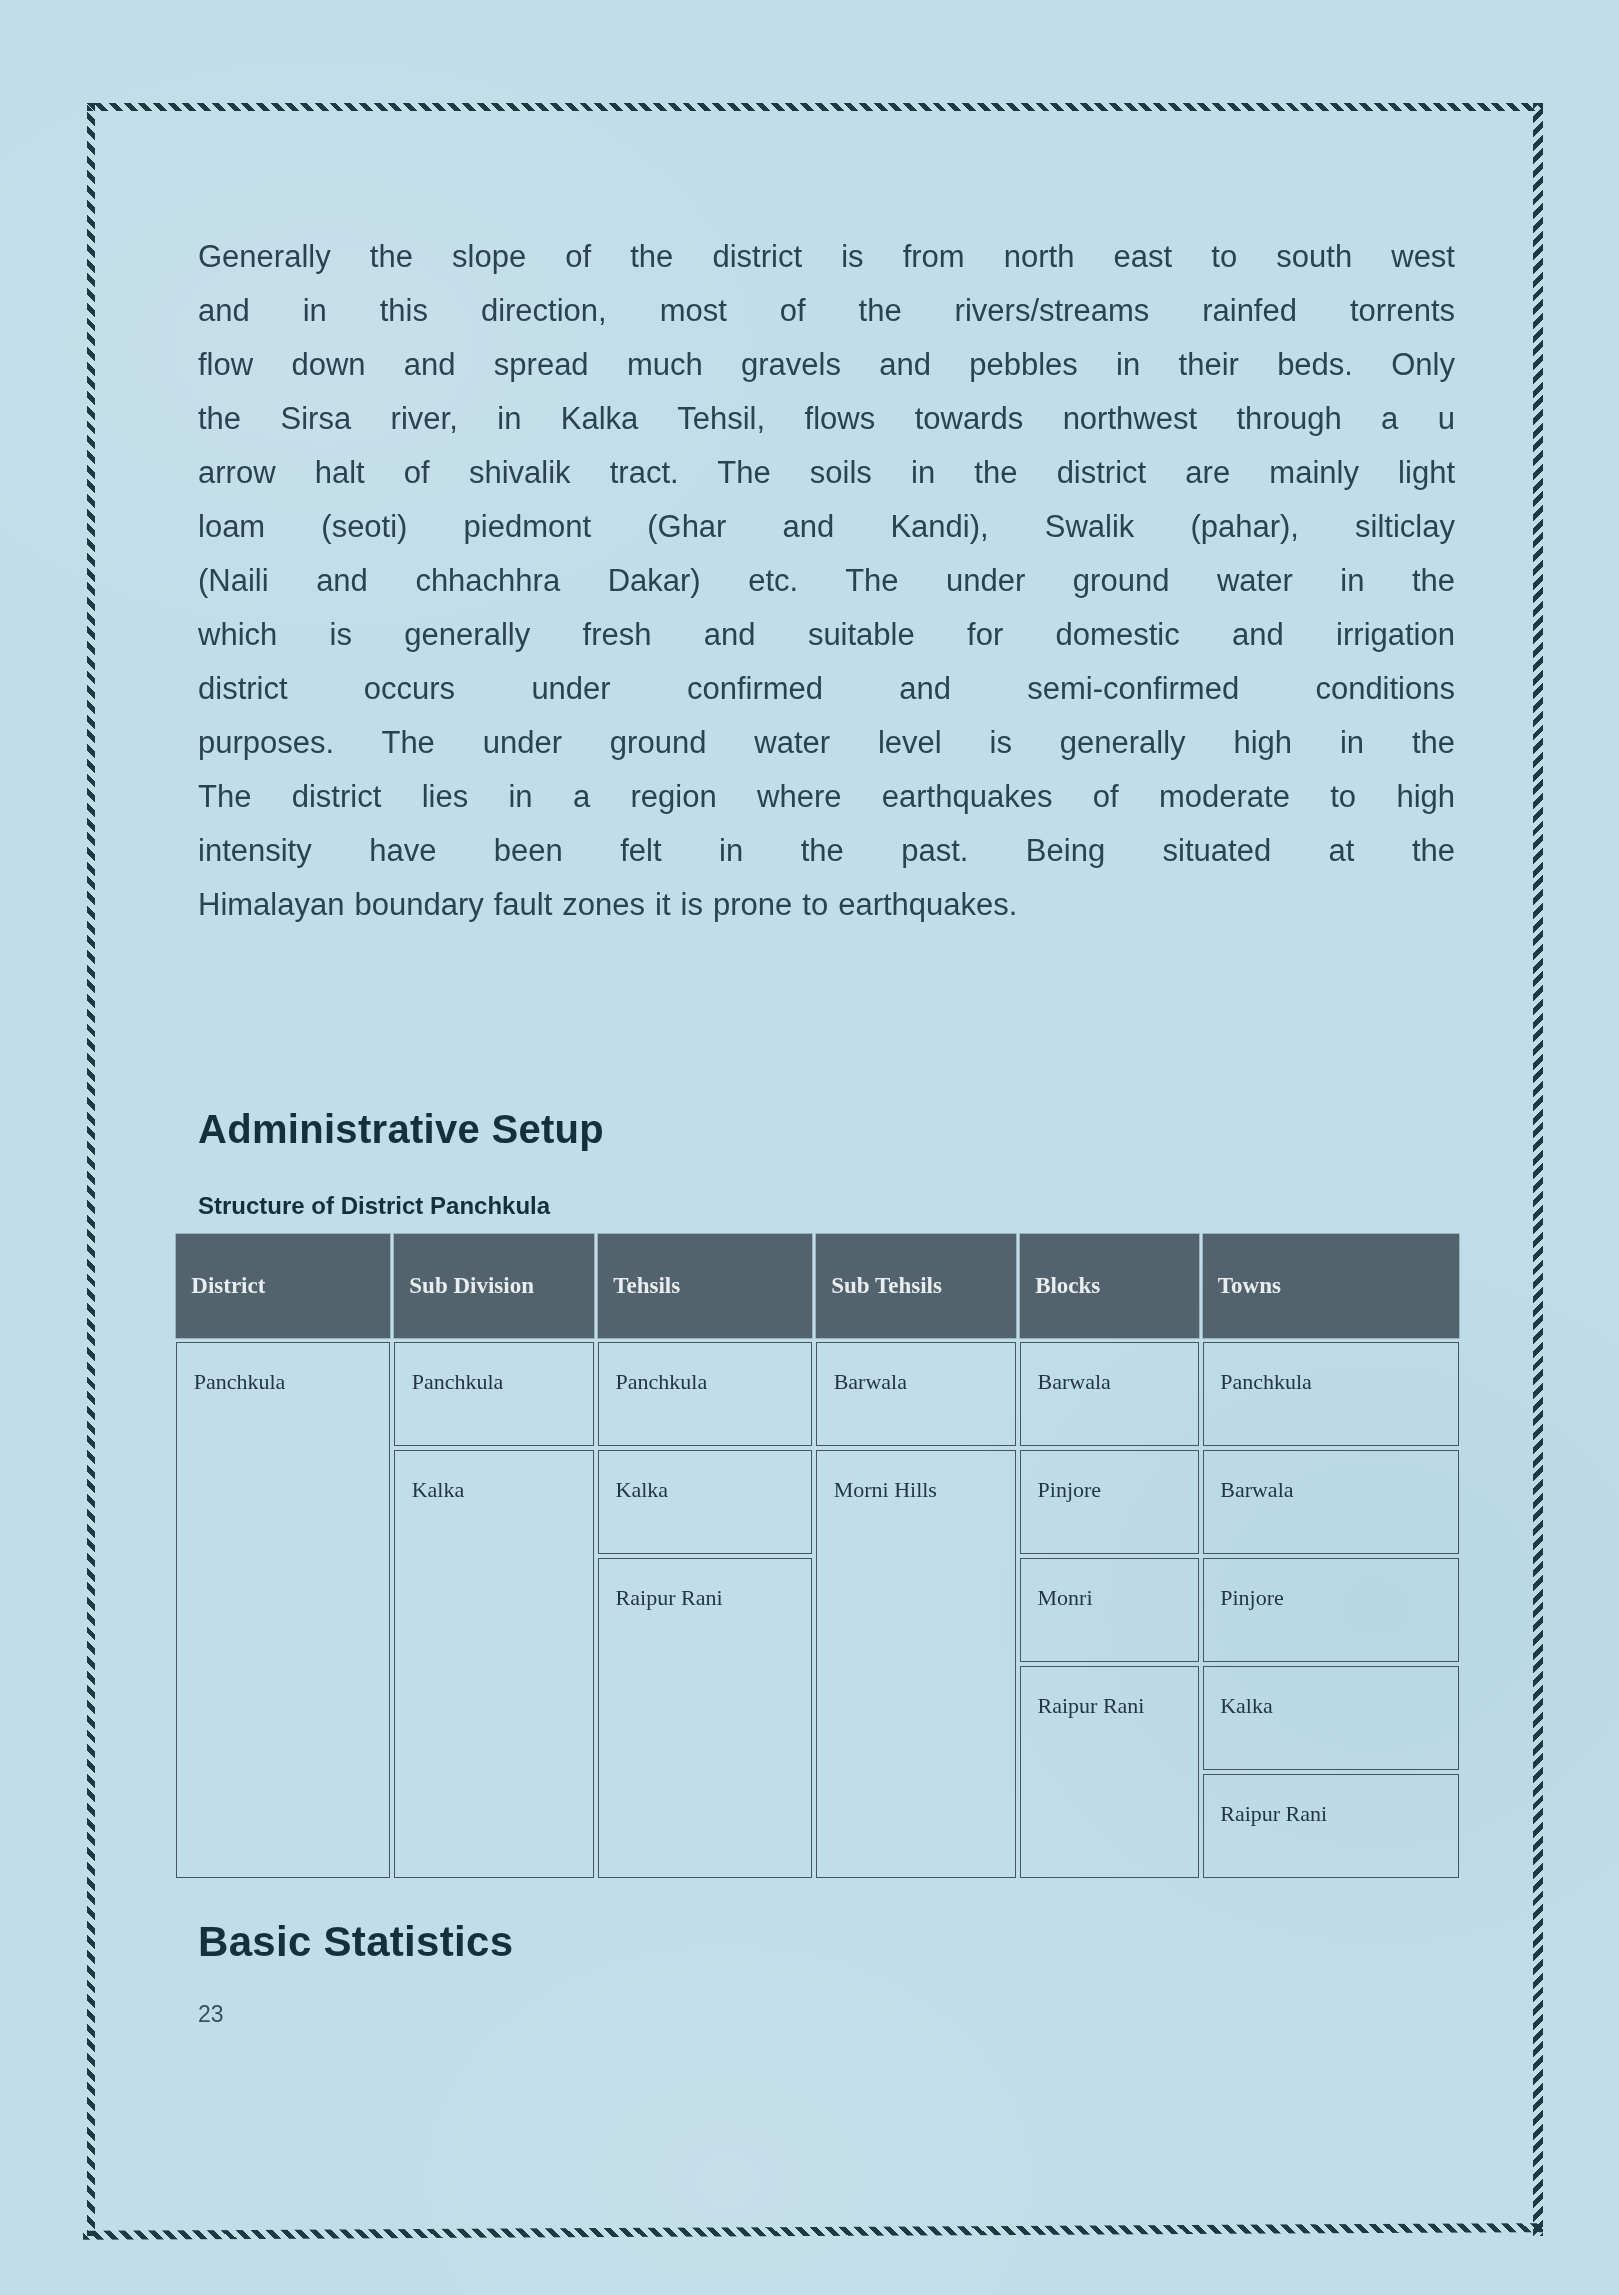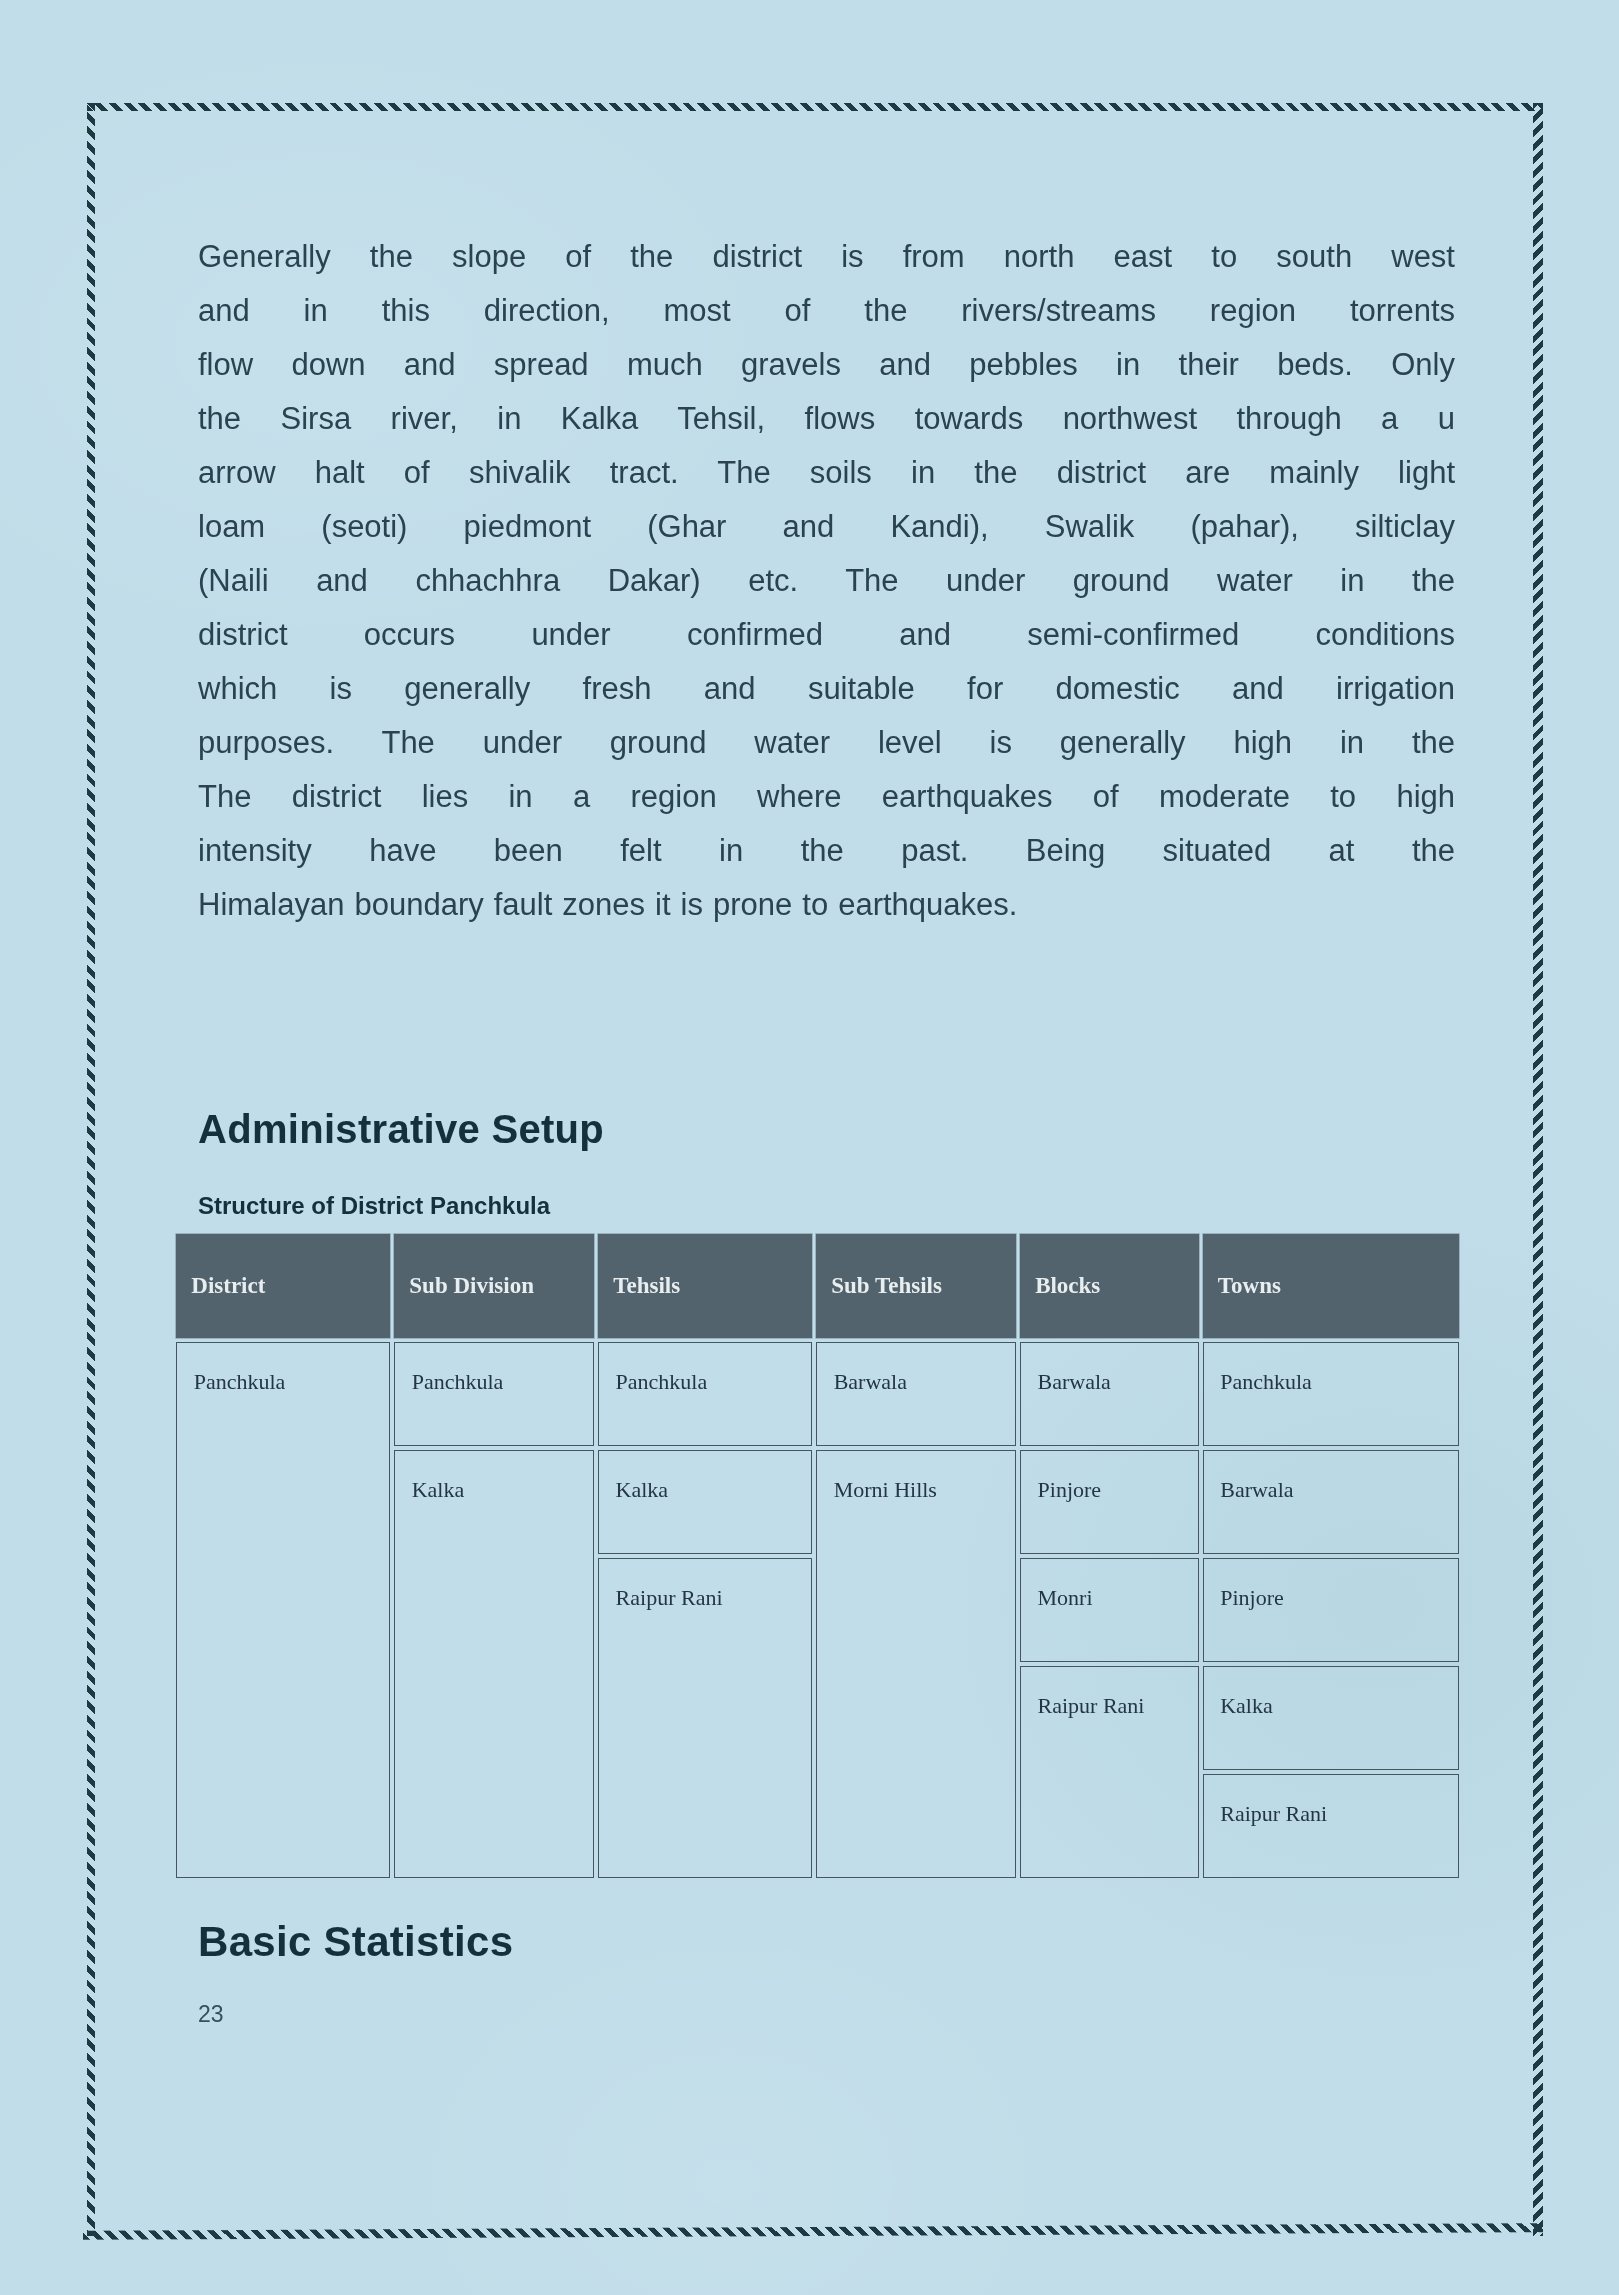--- a/index.html
+++ b/index.html
@@ -89,28 +89,28 @@
   <i class="edge top"></i>
   <i class="edge bottom"></i>
   <i class="edge left"></i>
   <i class="edge right"></i>
 </div>
 
 <div class="content">
 
   <div class="paragraph">
       <div class="pline">Generally the slope of the district is from north east to south west</div>
-      <div class="pline">and in this direction, most of the rivers/streams region torrents</div>
+      <div class="pline">and in this direction, most of the rivers/streams rainfed torrents</div>
       <div class="pline">flow down and spread much gravels and pebbles in their beds. Only</div>
       <div class="pline">the Sirsa river, in Kalka Tehsil, flows towards northwest through a u</div>
       <div class="pline">arrow halt of shivalik tract. The soils in the district are mainly light</div>
       <div class="pline">loam (seoti) piedmont (Ghar and Kandi), Swalik (pahar), silticlay</div>
       <div class="pline">(Naili and chhachhra Dakar) etc. The under ground water in the</div>
+      <div class="pline">which is generally fresh and suitable for domestic and irrigation</div>
       <div class="pline">district occurs under confirmed and semi-confirmed conditions</div>
-      <div class="pline">which is generally fresh and suitable for domestic and irrigation</div>
       <div class="pline">purposes. The under ground water level is generally high in the</div>
       <div class="pline">The district lies in a region where earthquakes of moderate to high</div>
       <div class="pline">intensity have been felt in the past. Being situated at the</div>
       <div class="pline last">Himalayan boundary fault zones it is prone to earthquakes.</div>
     </div>
 
   <h1 class="h-admin">Administrative Setup</h1>
 
   <h2 class="h-structure">Structure of District Panchkula</h2>
 

